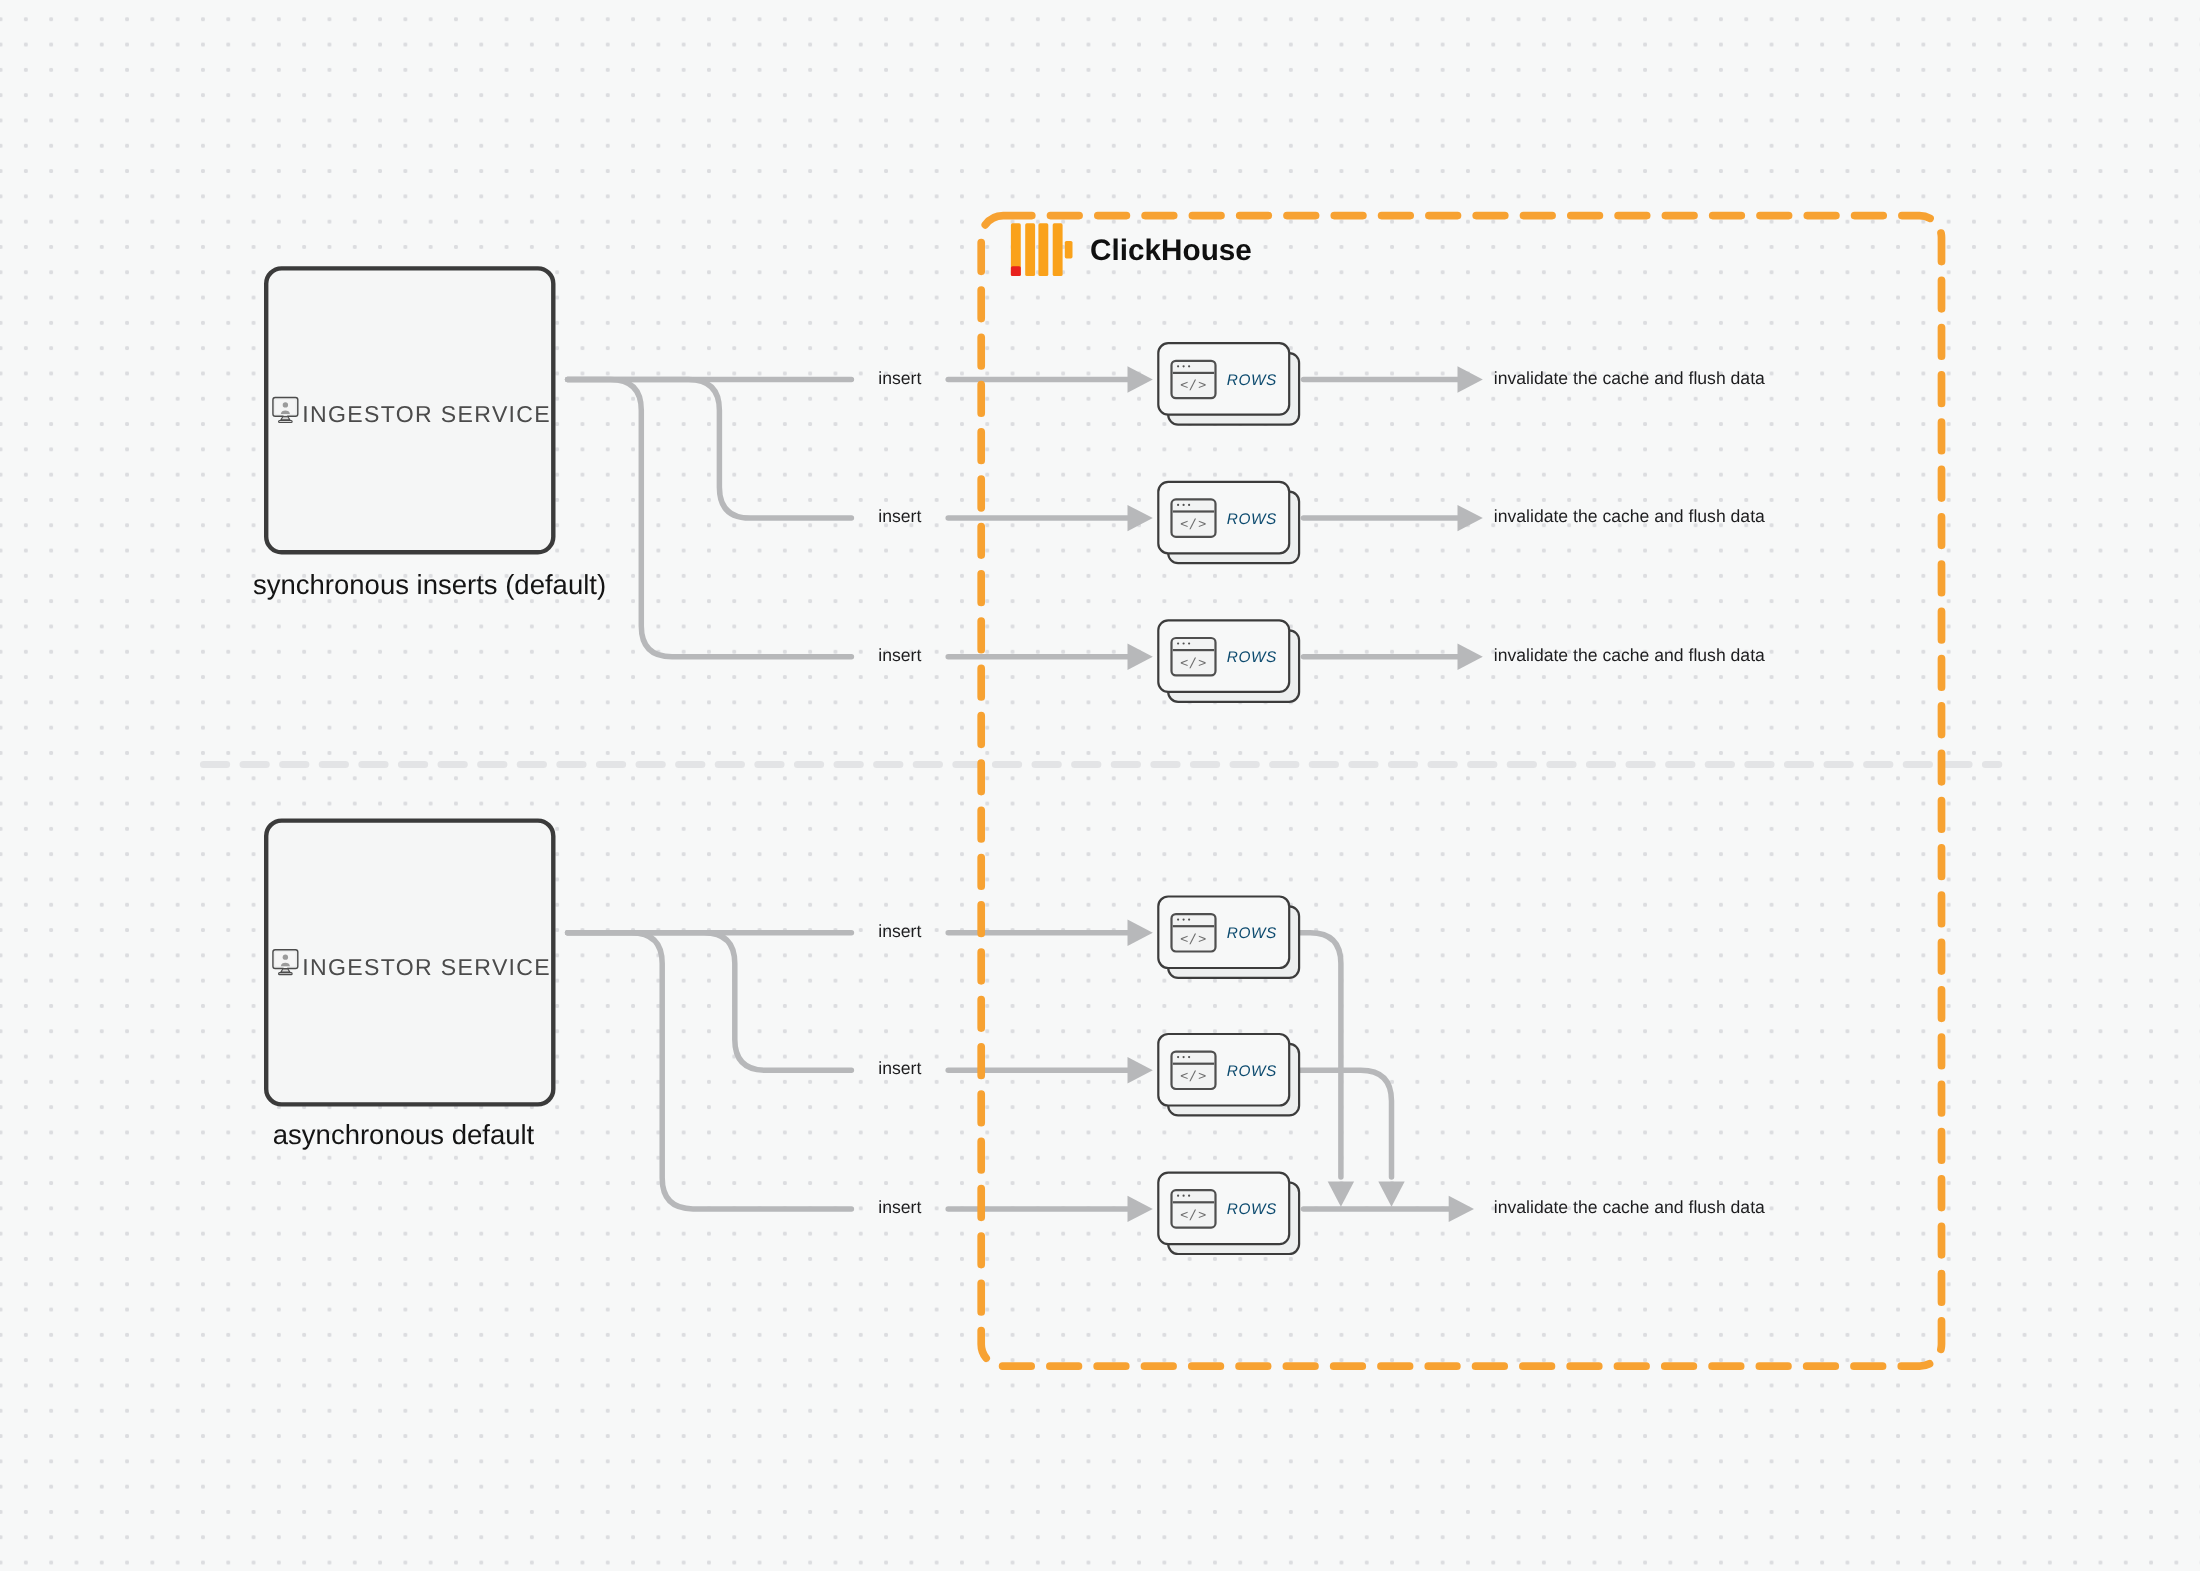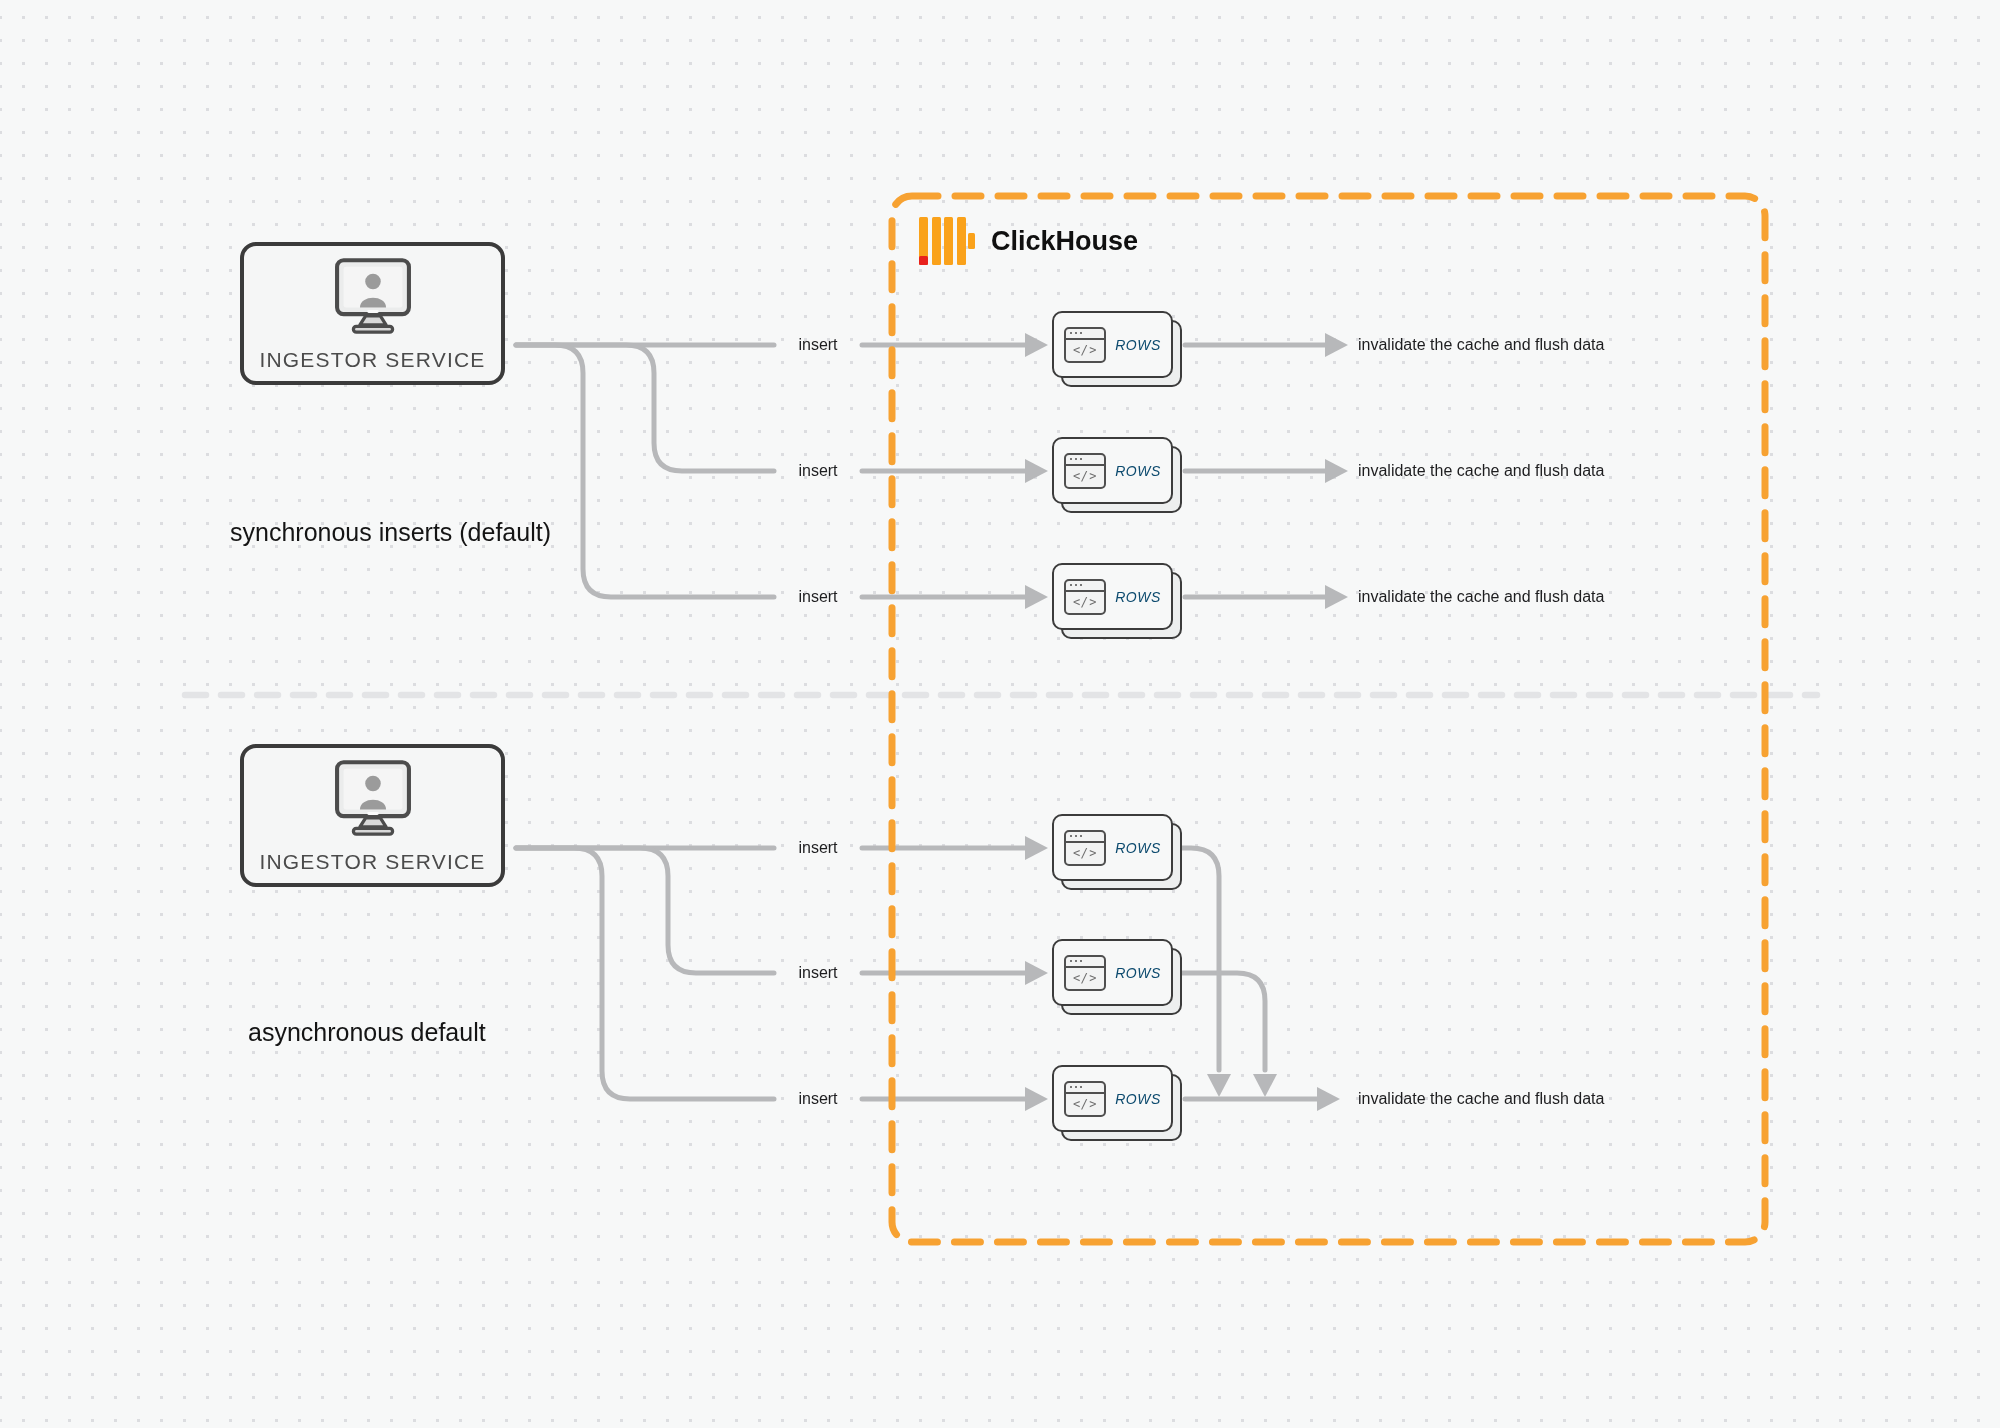--- a/index.html
+++ b/index.html
@@ -9,23 +9,23 @@
     background-image: radial-gradient(circle, #dcdde0 1.8px, transparent 2px);
     background-size: 23px 23px;
     background-position: 12px 6px;
     font-family:"Liberation Sans", sans-serif;
     color:#1d1d1f;
   }
   svg.connectors { position:absolute; left:0; top:0; z-index:1; }
 
   
   .ingestor {
-    position:absolute; width:265px; height:143px; z-index:2;
+    position:absolute; width:265px; height:262px; z-index:2;
     background:#f5f6f6; border:4px solid #3b3b3b; border-radius:16px;
-    display:flex; flex-direction:column; align-items:center; justify-content:center;
+    display:flex; align-items:center; justify-content:center;
     box-sizing:border-box;
   }
   .ingestor .ingestor-label {
     font-size:21px; color:#4b4b4b; letter-spacing:1.2px; margin-top:10px; white-space:nowrap;
   }
 
   
   .card { position:absolute; width:131px; height:77px; z-index:2; }
   .card .card-back {
     position:absolute; left:9px; top:9px; width:117px; height:63px;
@@ -123,21 +123,21 @@
       <polygon points="1048,973 1025,961 1025,985"></polygon>
       <polygon points="1048,1099 1025,1087 1025,1111"></polygon>
       <polygon points="1219,1097 1207,1074 1231,1074"></polygon>
       <polygon points="1265,1097 1253,1074 1277,1074"></polygon>
       <polygon points="1340,1099 1317,1087 1317,1111"></polygon>
     </g>
 
     <rect x="892" y="196" width="873" height="1046" rx="20" fill="none" stroke="#f7a232" stroke-width="7" stroke-dasharray="26 17" stroke-linecap="round"></rect>
   </svg>
 
-  <div class="ch-logo" style="left:919px; top:217px;">
+  <div class="ch-logo" style="left:919px; top:203px;">
     <span class="ch-bars">
       <i class="ch-bar b1"></i>
         <i class="ch-bar b2"></i>
         <i class="ch-bar b3"></i>
         <i class="ch-bar b4"></i>
       <i class="ch-nub"></i>
         <i class="ch-red"></i>
     </span>
     <span class="ch-wordmark">ClickHouse</span>
   </div>

